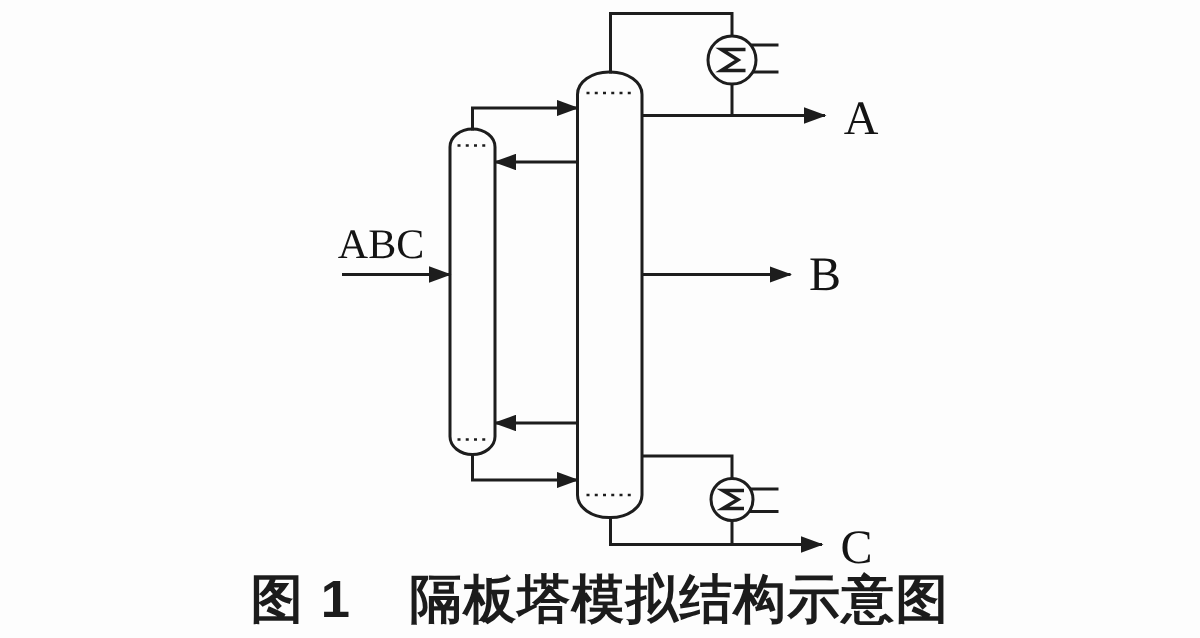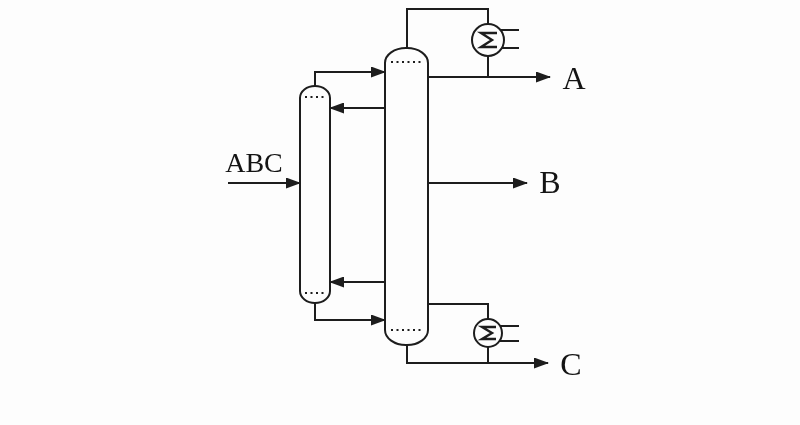--- a/index.html
+++ b/index.html
@@ -83,14 +83,18 @@
       <circle cx="488" cy="333" r="14" fill="#fdfdfd" stroke="#1d1d1d" stroke-width="2"></circle>
       <path d="M 496,327 L 482,327 L 492,333 L 482,339 L 496,339" fill="none" stroke="#1d1d1d" stroke-width="2.4"></path>
     </g>
 
     <text class="stream-label" x="254" y="172" font-size="28" text-anchor="middle">ABC</text>
     <text class="stream-label" x="574" y="89" font-size="32" text-anchor="middle">A</text>
     <text class="stream-label" x="550" y="193" font-size="32" text-anchor="middle">B</text>
     <text class="stream-label" x="571" y="375" font-size="32" text-anchor="middle">C</text>
   </svg>
 
+  <div class="caption">
+    <span class="cap-number">图 1</span>
+    <span class="cap-title">隔板塔模拟结构示意图</span>
+  </div>
 
 </div>
 
 </body></html>

